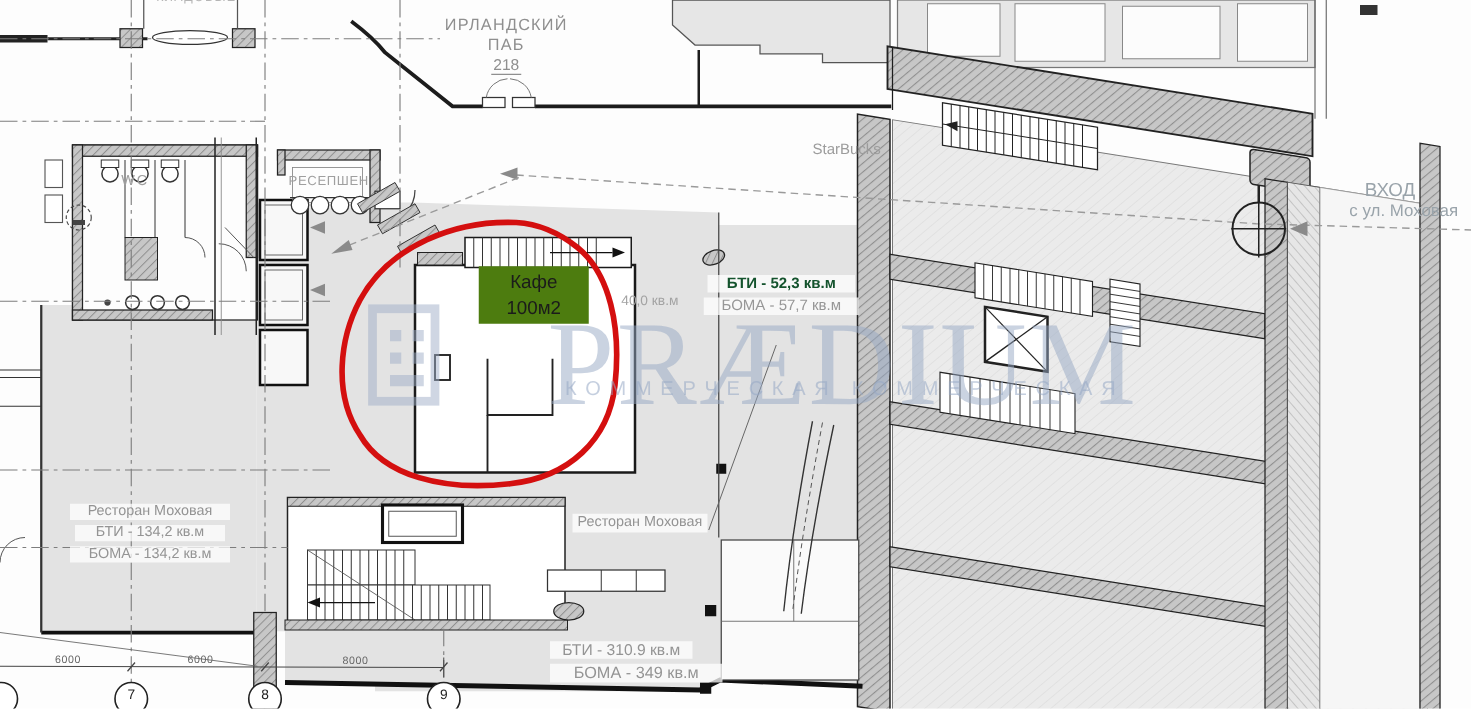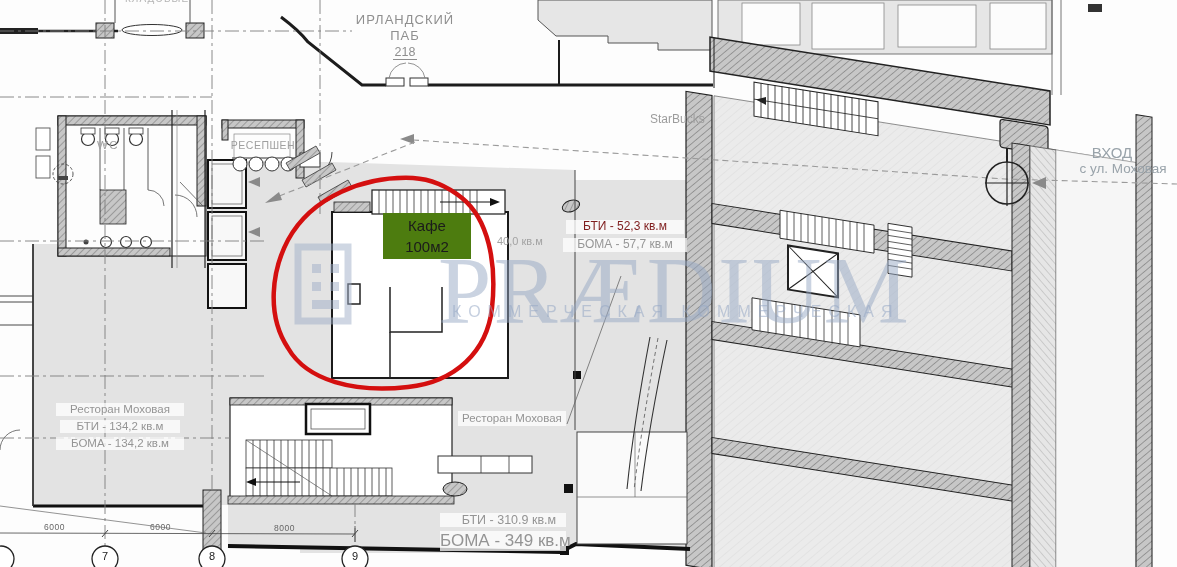--- a/index.html
+++ b/index.html
@@ -379,30 +379,30 @@
 
 <div class="lbl ctr" style="left:1062px;top:144px;width:100px;font-size:15px;color:#99a3aa;">ВХОД</div>
 <div class="lbl ctr" style="left:1056px;top:161px;width:134px;font-size:13.5px;color:#99a3aa;">с ул. Моховая</div>
 
 <div class="lbl ctr" style="left:383px;top:213px;width:88px;background:#4d7c0f;font-size:15px;color:#1b1b1b;line-height:21px;padding:2px 0;">
   <span style="display:block;">Кафе</span>
   <span style="display:block;">100м2</span>
 </div>
 
 <div class="lbl" style="left:497px;top:235px;font-size:11px;color:#a3a3a3;">40,0 кв.м</div>
-<div class="lbl ctr halo" style="left:566px;top:220px;width:118px;font-size:12px;color:#7f1d1d;">БТИ - 52,3 кв.м</div>
+<div class="lbl ctr halo" style="left:566px;top:220px;width:118px;font-size:12px;color:#14532d;font-weight:bold;">БТИ - 52,3 кв.м</div>
 <div class="lbl ctr halo" style="left:563px;top:238px;width:124px;font-size:12px;color:#979797;">БОМА - 57,7 кв.м</div>
 
 <div class="lbl ctr halo" style="left:56px;top:403px;width:128px;font-size:11.5px;">Ресторан Моховая</div>
 <div class="lbl ctr halo" style="left:60px;top:420px;width:120px;font-size:11.5px;">БТИ - 134,2 кв.м</div>
 <div class="lbl ctr halo" style="left:56px;top:437px;width:128px;font-size:11.5px;">БОМА - 134,2 кв.м</div>
 
 <div class="lbl halo" style="left:458px;top:411px;font-size:11.5px;padding:1px 4px;">Ресторан Моховая</div>
-<div class="lbl ctr halo" style="left:440px;top:513px;width:114px;font-size:12.5px;padding-left:12px;">БТИ - 310.9 кв.м</div>
-<div class="lbl ctr halo" style="left:440px;top:531px;width:126px;font-size:17px;">БОМА - 349 кв.м</div>
+<div class="lbl ctr halo" style="left:440px;top:513px;width:114px;font-size:12.5px;">БТИ - 310.9 кв.м</div>
+<div class="lbl ctr halo" style="left:440px;top:531px;width:138px;font-size:13px;">БОМА - 349 кв.м</div>
 
 <div class="lbl wm" style="left:438px;top:222px;font-size:96px;letter-spacing:2px;color:rgba(150,168,196,0.5);line-height:1;">PRÆDIUM</div>
 <div class="lbl" style="left:452px;top:303px;font-size:16px;letter-spacing:7px;color:rgba(150,168,196,0.55);">КОММЕРЧЕСКАЯ КОММЕРЧЕСКАЯ</div>
 
 <div class="lbl ctr" style="left:98px;top:550px;width:14px;font-size:11px;color:#222;">7</div>
 <div class="lbl ctr" style="left:205px;top:550px;width:14px;font-size:11px;color:#222;">8</div>
 <div class="lbl ctr" style="left:348px;top:550px;width:14px;font-size:11px;color:#222;">9</div>
 
 <div class="lbl" style="left:44px;top:523px;font-size:8.5px;color:#666;letter-spacing:0.5px;">6000</div>
 <div class="lbl" style="left:150px;top:523px;font-size:8.5px;color:#666;letter-spacing:0.5px;">6000</div>

